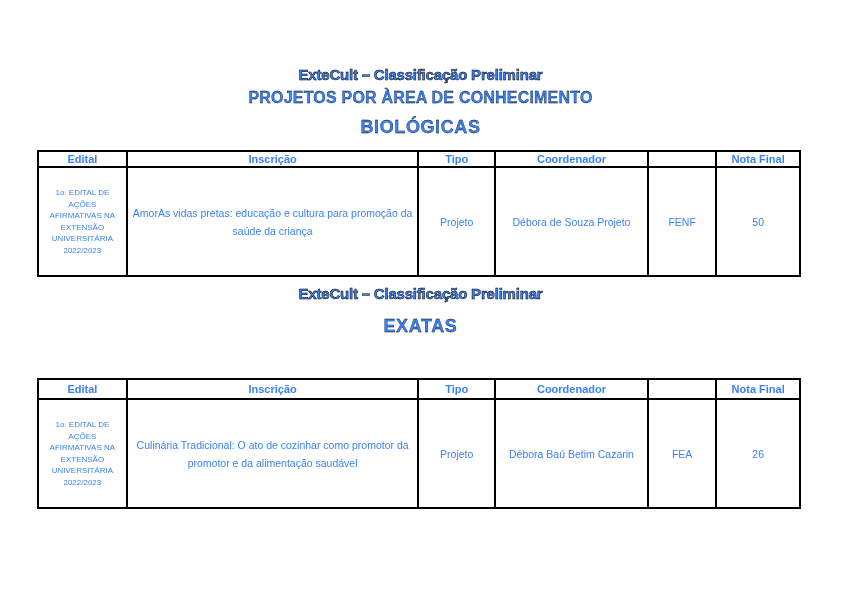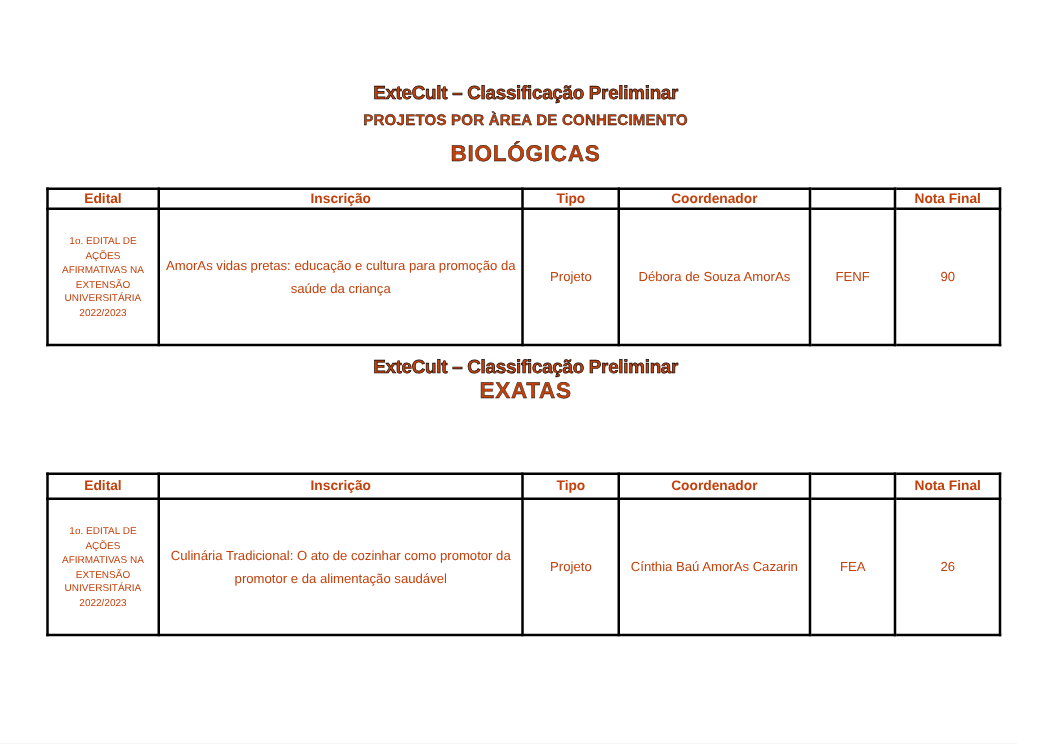--- a/index.html
+++ b/index.html
@@ -1,51 +1,51 @@
 <!DOCTYPE html>
 <html><head>
 <meta charset="utf-8">
 <style>
   * { margin:0; padding:0; box-sizing:border-box; }
   html,body { background:#e8e8e8; }
   .page {
     position:relative;
     width:841px; height:595px;
     background:#ffffff;
-    color:#c2410c;
+    color:#3b82f6;
     font-family:"Liberation Sans", sans-serif;
     overflow:hidden;
     margin:0 auto;
   }
   .doc-section {
     position:absolute;
     left:0; width:100%;
     text-align:center;
   }
   .title-main {
     font-size:15px;
     font-weight:bold;
     letter-spacing:-0.2px;
     -webkit-text-stroke:0.5px #000;
   }
   .title-sub {
-    font-size:12px;
+    font-size:16px;
     font-weight:bold;
     letter-spacing:0.2px;
     margin-top:6px;
     -webkit-text-stroke:0.3px #000;
   }
   .title-cat {
     font-size:18px;
     font-weight:bold;
     letter-spacing:0.6px;
     -webkit-text-stroke:0.3px #000;
   }
   .title-cat.s1 { margin-top:10px; }
-  .title-cat.s2 { margin-top:0; }
+  .title-cat.s2 { margin-top:14px; }
   .tbl-wrap {
     position:absolute;
     left:37px;
     width:764px;
   }
   table {
     width:100%;
     border-collapse:collapse;
     table-layout:fixed;
   }
@@ -103,23 +103,23 @@
           <th>Coordenador</th>
           <th></th>
           <th>Nota Final</th>
         </tr>
       </thead>
       <tbody>
         <tr>
           <td class="cell-edital">1o. EDITAL DE AÇÕES AFIRMATIVAS NA EXTENSÃO UNIVERSITÁRIA 2022/2023</td>
           <td class="cell-inscricao">AmorAs vidas pretas: educação e cultura para promoção da saúde da criança</td>
           <td class="cell-tipo">Projeto</td>
-          <td class="cell-coordenador">Débora de Souza AmorAs</td>
+          <td class="cell-coordenador">Débora de Souza Projeto</td>
           <td class="cell-unit">FENF</td>
-          <td class="cell-nota">90</td>
+          <td class="cell-nota">50</td>
         </tr>
       </tbody>
     </table>
   </div>
 
   <section class="doc-section" style="top:285px;">
     <div class="title-main">ExteCult – Classificação Preliminar</div>
     <div class="title-cat s2">EXATAS</div>
   </section>
 
@@ -141,21 +141,21 @@
           <th>Coordenador</th>
           <th></th>
           <th>Nota Final</th>
         </tr>
       </thead>
       <tbody>
         <tr>
           <td class="cell-edital">1o. EDITAL DE AÇÕES AFIRMATIVAS NA EXTENSÃO UNIVERSITÁRIA 2022/2023</td>
           <td class="cell-inscricao">Culinária Tradicional: O ato de cozinhar como promotor da promotor e da alimentação saudável</td>
           <td class="cell-tipo">Projeto</td>
-          <td class="cell-coordenador">Cínthia Baú AmorAs Cazarin</td>
+          <td class="cell-coordenador">Débora Baú Betim Cazarin</td>
           <td class="cell-unit">FEA</td>
           <td class="cell-nota">26</td>
         </tr>
       </tbody>
     </table>
   </div>
 
 </div>
 
 </body></html>

